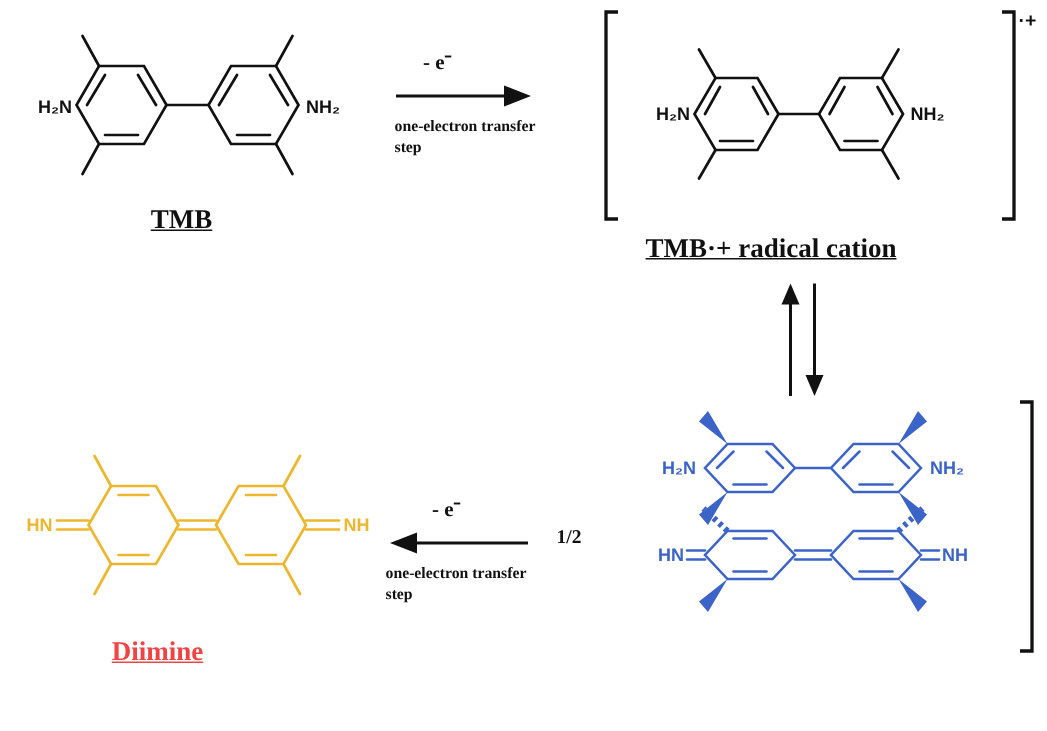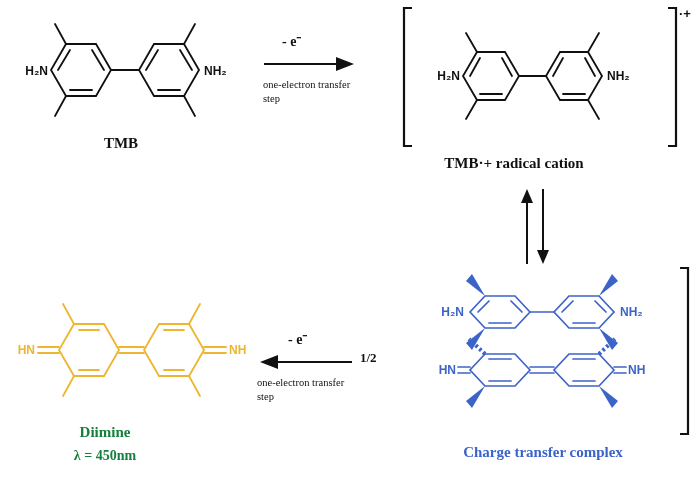--- a/index.html
+++ b/index.html
@@ -17,27 +17,27 @@
 
   .bracket { stroke:#111; stroke-width:2.2; fill:none; }
   .wedge { fill:#3c63c8; stroke:none; }
   .hashbond { stroke:#3c63c8; stroke-width:4; stroke-dasharray:2.5,2.6; fill:none; }
 
   .atom { font-family:"Liberation Sans", sans-serif; font-size:12px; font-weight:bold; fill:#111; }
   .atom-blue { fill:#3c63c8; }
   .atom-yellow { fill:#edb62e; }
   .charge { font-family:"Liberation Sans", sans-serif; font-size:13px; font-weight:bold; fill:#111; }
 
-  .big-label { font-weight:bold; font-size:15px; text-align:center; }
+  .big-label { font-weight:bold; text-decoration:underline; font-size:18px; text-align:center; }
   .wl-label { font-weight:bold; font-size:14px; text-align:center; }
   .blue-text { color:#3c63c8; }
-  .yellow-text { color:#15803d; }
+  .yellow-text { color:#ef4444; }
 
   .arrow-label { font-weight:bold; font-size:14px; }
-  .step-label { font-weight:normal; font-size:10.5px; line-height:1.3; }
+  .step-label { font-weight:bold; font-size:10.5px; line-height:1.3; }
   .fraction { font-weight:bold; font-size:13px; }
 
   .arr line { stroke:#111; stroke-width:2; }
   .arr polygon { fill:#111; stroke:none; }
 </style>
 </head>
 <body>
 
 <div class="canvas">
 
@@ -144,28 +144,27 @@
       <line class="hashbond" x1="87" y1="92" x2="71" y2="77"></line>
       <line class="hashbond" x1="201" y1="92" x2="217" y2="77"></line>
       <polygon class="wedge" points="87,124 68,139 74,146"></polygon>
       <polygon class="wedge" points="201,124 214,146 220,139"></polygon>
       <text x="66" y="54" text-anchor="end" class="atom atom-blue">H₂N</text>
       <text x="222" y="54" class="atom atom-blue">NH₂</text>
       <text x="58" y="112" text-anchor="end" class="atom atom-blue">HN</text>
       <text x="230" y="112" class="atom atom-blue">NH</text>
     </svg>
   </div>
-  <div class="abs big-label blue-text" style="left:408px; top:444px; width:270px;">Charge transfer complex</div>
 
   <div class="abs arrow-label" style="left:288px; top:329px;">- e⁻</div>
   <svg class="abs arr" style="left:256px; top:350px;" width="98" height="24" viewBox="0 0 98 24">
     <line x1="96" y1="12" x2="20" y2="12"></line>
     <polygon points="4,12 22,5 22,19"></polygon>
   </svg>
-  <div class="abs fraction" style="left:360px; top:350px;">1/2</div>
+  <div class="abs fraction" style="left:371px; top:350px;">1/2</div>
   <div class="abs step-label" style="left:257px; top:376px; width:110px;">
     <div>one-electron transfer</div>
     <div>step</div>
   </div>
 
   <div class="abs" style="left:4px; top:288px;">
     <svg width="270" height="130" viewBox="0 0 270 130">
       <g class="sk-yellow">
         <polygon points="115,62 100,36 70,36 55,62 70,88 100,88"></polygon>
         <polygon points="200,62 185,36 155,36 140,62 155,88 185,88"></polygon>
@@ -182,15 +181,14 @@
         <line x1="70" y1="36" x2="59" y2="16"></line>
         <line x1="70" y1="88" x2="59" y2="108"></line>
         <line x1="185" y1="36" x2="196" y2="16"></line>
         <line x1="185" y1="88" x2="196" y2="108"></line>
       </g>
       <text x="31" y="66" text-anchor="end" class="atom atom-yellow">HN</text>
       <text x="225" y="66" class="atom atom-yellow">NH</text>
     </svg>
   </div>
   <div class="abs big-label yellow-text" style="left:5px; top:424px; width:200px;">Diimine</div>
-  <div class="abs wl-label yellow-text" style="left:5px; top:448px; width:200px;">λ = 450nm</div>
 
 </div>
 
 </body></html>

